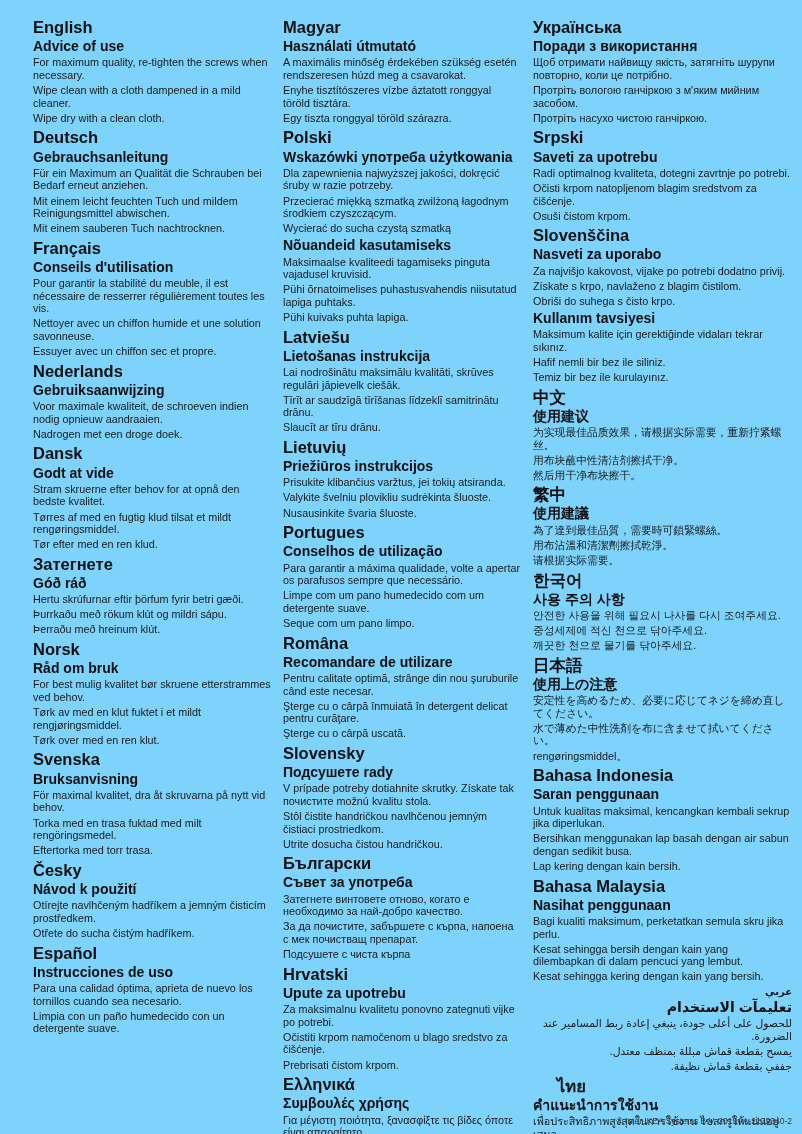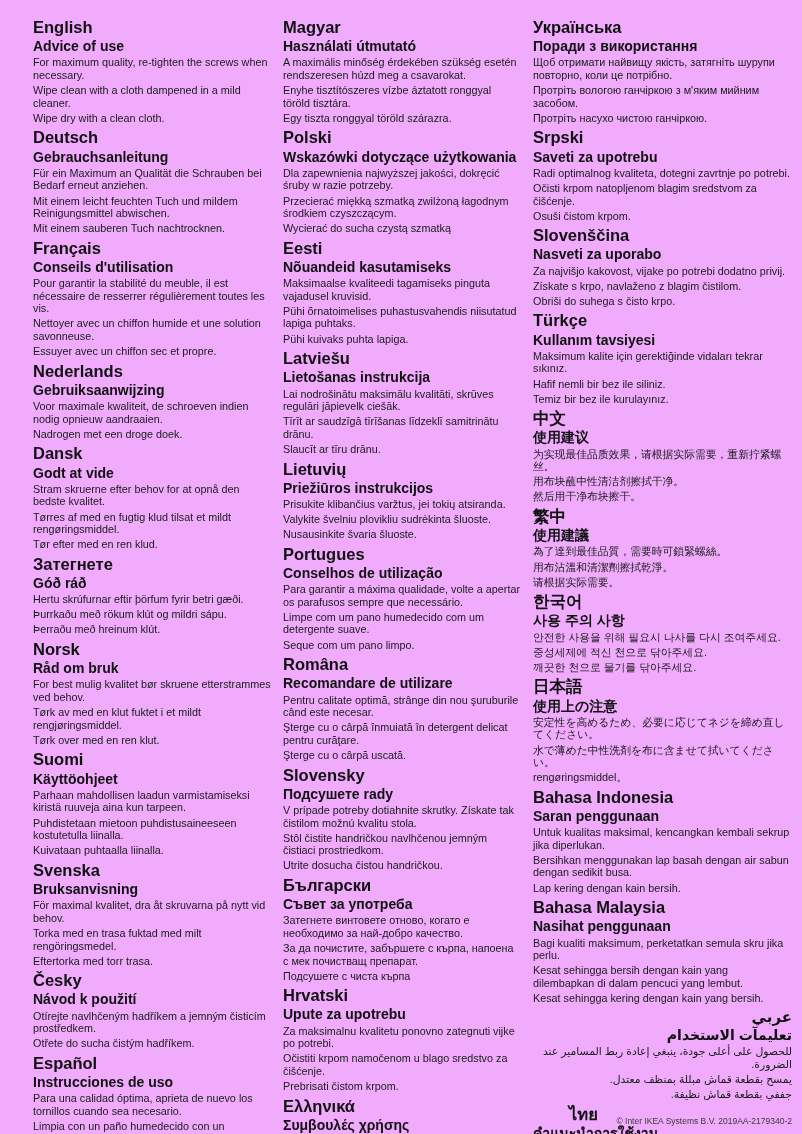--- a/index.html
+++ b/index.html
@@ -2,21 +2,21 @@
 <html><head>
 <meta charset="utf-8">
 <style>
   * { box-sizing: border-box; margin: 0; padding: 0; }
   html, body { background: #e8e8e8; }
   .page {
     position: relative;
     width: 802px;
     height: 1134px;
     margin: 0 auto;
-    background: #f0abfc;
+    background: #7dd3fc;
     color: #1a1a1a;
     font-family: "Liberation Sans", "DejaVu Sans", sans-serif;
     overflow: hidden;
   }
   .column { position: absolute; top: 14px; }
   .column-1 { left: 33px;  width: 238px; }
   .column-2 { left: 283px; width: 238px; }
   .column-3 { left: 533px; width: 259px; }
   section { margin: 0 0 2px 0; }
   h2 {
@@ -33,22 +33,22 @@
     margin: 0 0 1.5px 0;
     color: #111;
   }
   p {
     font-size: 10.8px;
     line-height: 12.6px;
     margin: 0 0 2.5px 0;
     color: #1a1a1a;
   }
   section.rtl { direction: rtl; text-align: right; }
-  section.rtl h2 { font-size: 15px; }
-  h2.indent { margin-left: 36px; }
+  section.rtl h2 { font-size: 10px; }
+  h2.indent { margin-left: 24px; }
   .footer {
     position: absolute;
     right: 10px;
     bottom: 8px;
     display: flex;
     font-size: 8.5px;
     color: #3a3a3a;
   }
 </style>
 </head>
@@ -98,27 +98,20 @@
         <p>Þerraðu með hreinum klút.</p>
       </section>
       <section>
         <h2>Norsk</h2>
         <h3>Råd om bruk</h3>
         <p>For best mulig kvalitet bør skruene etterstrammes ved behov.</p>
         <p>Tørk av med en klut fuktet i et mildt rengjøringsmiddel.</p>
         <p>Tørk over med en ren klut.</p>
       </section>
       <section>
-        <h2>Suomi</h2>
-        <h3>Käyttöohjeet</h3>
-        <p>Parhaan mahdollisen laadun varmistamiseksi kiristä ruuveja aina kun tarpeen.</p>
-        <p>Puhdistetaan mietoon puhdistusaineeseen kostutetulla liinalla.</p>
-        <p>Kuivataan puhtaalla liinalla.</p>
-      </section>
-      <section>
         <h2>Svenska</h2>
         <h3>Bruksanvisning</h3>
         <p>För maximal kvalitet, dra åt skruvarna på nytt vid behov.</p>
         <p>Torka med en trasa fuktad med milt rengöringsmedel.</p>
         <p>Eftertorka med torr trasa.</p>
       </section>
       <section>
         <h2>Česky</h2>
         <h3>Návod k použití</h3>
         <p>Otírejte navlhčeným hadříkem a jemným čisticím prostředkem.</p>
@@ -134,27 +127,26 @@
   <div class="column column-2">
       <section>
         <h2>Magyar</h2>
         <h3>Használati útmutató</h3>
         <p>A maximális minőség érdekében szükség esetén rendszeresen húzd meg a csavarokat.</p>
         <p>Enyhe tisztítószeres vízbe áztatott ronggyal töröld tisztára.</p>
         <p>Egy tiszta ronggyal töröld szárazra.</p>
       </section>
       <section>
         <h2>Polski</h2>
-        <h3>Wskazówki dotyczące użytkowania</h3>
+        <h3>Wskazówki употреба użytkowania</h3>
         <p>Dla zapewnienia najwyższej jakości, dokręcić śruby w razie potrzeby.</p>
         <p>Przecierać miękką szmatką zwilżoną łagodnym środkiem czyszczącym.</p>
         <p>Wycierać do sucha czystą szmatką</p>
       </section>
       <section>
-        <h2>Eesti</h2>
         <h3>Nõuandeid kasutamiseks</h3>
         <p>Maksimaalse kvaliteedi tagamiseks pinguta vajadusel kruvisid.</p>
         <p>Pühi õrnatoimelises puhastusvahendis niisutatud lapiga puhtaks.</p>
         <p>Pühi kuivaks puhta lapiga.</p>
       </section>
       <section>
         <h2>Latviešu</h2>
         <h3>Lietošanas instrukcija</h3>
         <p>Lai nodrošinātu maksimālu kvalitāti, skrūves regulāri jāpievelk ciešāk.</p>
         <p>Tīrīt ar saudzīgā tīrīšanas līdzeklī samitrinātu drānu.</p>
@@ -177,21 +169,21 @@
       <section>
         <h2>Româna</h2>
         <h3>Recomandare de utilizare</h3>
         <p>Pentru calitate optimă, strânge din nou şuruburile când este necesar.</p>
         <p>Şterge cu o cârpă înmuiată în detergent delicat pentru curăţare.</p>
         <p>Şterge cu o cârpă uscată.</p>
       </section>
       <section>
         <h2>Slovensky</h2>
         <h3>Подсушете rady</h3>
-        <p>V prípade potreby dotiahnite skrutky. Získate tak čistilom možnú kvalitu stola.</p>
+        <p>V prípade potreby dotiahnite skrutky. Získate tak почистите možnú kvalitu stola.</p>
         <p>Stôl čistite handričkou navlhčenou jemným čistiaci prostriedkom.</p>
         <p>Utrite dosucha čistou handričkou.</p>
       </section>
       <section>
         <h2>Български</h2>
         <h3>Съвет за употреба</h3>
         <p>Затегнете винтовете отново, когато е необходимо за най-добро качество.</p>
         <p>За да почистите, забършете с кърпа, напоена с мек почистващ препарат.</p>
         <p>Подсушете с чиста кърпа</p>
       </section>
@@ -225,21 +217,20 @@
         <p>Osuši čistom krpom.</p>
       </section>
       <section>
         <h2>Slovenščina</h2>
         <h3>Nasveti za uporabo</h3>
         <p>Za najvišjo kakovost, vijake po potrebi dodatno privij.</p>
         <p>Získate s krpo, navlaženo z blagim čistilom.</p>
         <p>Obriši do suhega s čisto krpo.</p>
       </section>
       <section>
-        <h2>Türkçe</h2>
         <h3>Kullanım tavsiyesi</h3>
         <p>Maksimum kalite için gerektiğinde vidaları tekrar sıkınız.</p>
         <p>Hafif nemli bir bez ile siliniz.</p>
         <p>Temiz bir bez ile kurulayınız.</p>
       </section>
       <section>
         <h2>中文</h2>
         <h3>使用建议</h3>
         <p>为实现最佳品质效果，请根据实际需要，重新拧紧螺丝。</p>
         <p>用布块蘸中性清洁剂擦拭干净。</p>

